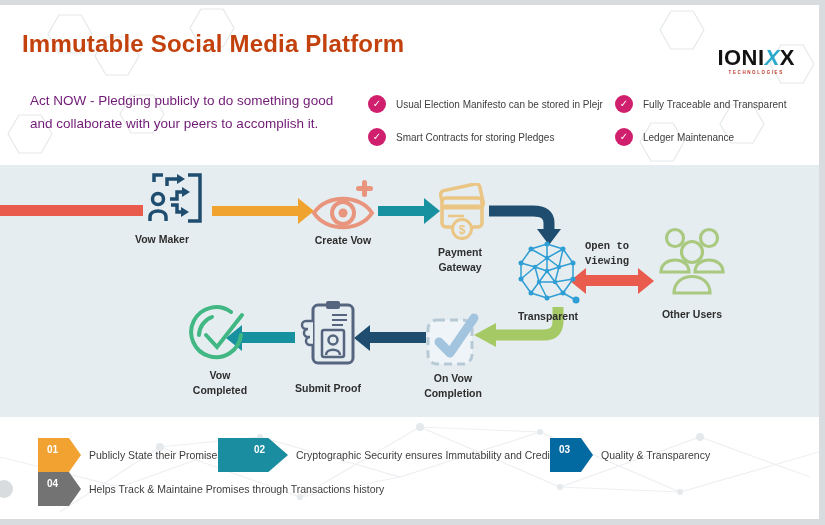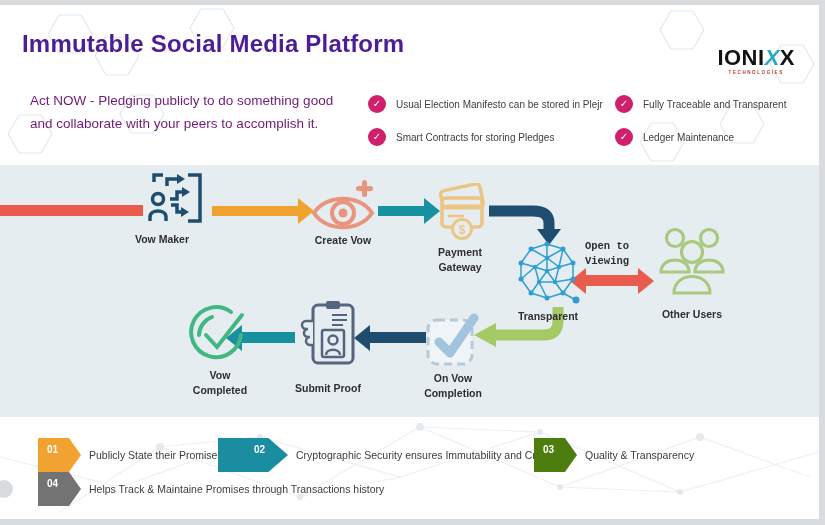--- a/index.html
+++ b/index.html
@@ -1,21 +1,21 @@
 <!DOCTYPE html>
 <html><head>
 <meta charset="utf-8">
 <style>
   html,body{margin:0;padding:0;background:#f2f3f4;font-family:"Liberation Sans",sans-serif;}
   .frame{position:relative;width:825px;height:525px;background:#ffffff;box-sizing:border-box;
          border-top:5px solid #d9dcde;border-right:6px solid #d9dcde;border-bottom:6px solid #d9dcde;
          overflow:hidden;}
   .bg-svg{position:absolute;left:0;pointer-events:none;}
   
-  .title{position:absolute;left:22px;top:25px;font-size:24px;font-weight:700;color:#4c1d95;letter-spacing:0.2px;}
+  .title{position:absolute;left:22px;top:25px;font-size:24px;font-weight:700;color:#c2410c;letter-spacing:0.2px;}
   .logo{position:absolute;right:24px;top:42px;text-align:center;line-height:1;}
   .logo-row{font-size:22px;font-weight:800;color:#121212;letter-spacing:0.5px;}
   .logo-x-blue{color:#2aa9cb;font-style:italic;font-weight:800;}
   .logo-tagline{font-size:4.5px;color:#c0392b;letter-spacing:1.6px;margin-top:2px;font-weight:700;}
   .intro{position:absolute;left:30px;top:84px;font-size:13.5px;color:#701a75;line-height:23px;white-space:pre-line;}
   
   .feature{position:absolute;display:flex;align-items:center;}
   .check-dot{display:inline-block;width:18px;height:18px;border-radius:50%;background:#cf1f6d;color:#ffffff;
              font-size:10px;line-height:18px;text-align:center;flex:none;}
   .feature-text{font-size:10px;color:#3d3d3d;margin-left:10px;white-space:nowrap;}
@@ -25,21 +25,21 @@
   .band *{position:absolute;}
   .flow-label{width:120px;text-align:center;font-size:10.5px;font-weight:700;color:#2e2e2e;
               white-space:pre-line;line-height:15px;}
   .shaft{height:11px;}
   .tri-r{width:0;height:0;border-top:13px solid transparent;border-bottom:13px solid transparent;}
   .tri-l{width:0;height:0;border-top:13px solid transparent;border-bottom:13px solid transparent;}
   
   .legend-item{position:absolute;display:flex;align-items:center;}
   .badge{width:34px;height:34px;color:#ffffff;font-size:10px;font-weight:700;line-height:23px;
          padding-left:9px;clip-path:polygon(0 0,72% 0,100% 50%,72% 100%,0 100%);flex:none;}
-  .b1{background:#f2a231;} .b2{background:#1a8da0;padding-left:36px;} .b3{background:#4d7c0f;} .b4{background:#737373;}
+  .b1{background:#f2a231;} .b2{background:#1a8da0;padding-left:36px;} .b3{background:#0369a1;margin-left:16px;} .b4{background:#737373;}
   .legend-text{font-size:10.5px;color:#3d3d3d;margin-left:8px;white-space:nowrap;}
   .l1{left:38px;top:433px;} .l2{left:218px;top:433px;} .l3{left:534px;top:433px;} .l4{left:38px;top:467px;}
 </style>
 </head>
 <body>
 
 <div class="frame">
 
   <svg class="bg-svg" style="top:0;" width="819" height="160" viewBox="0 0 819 160">
     <g fill="none" stroke="#dde2e6" stroke-width="1.2" opacity="0.8">

